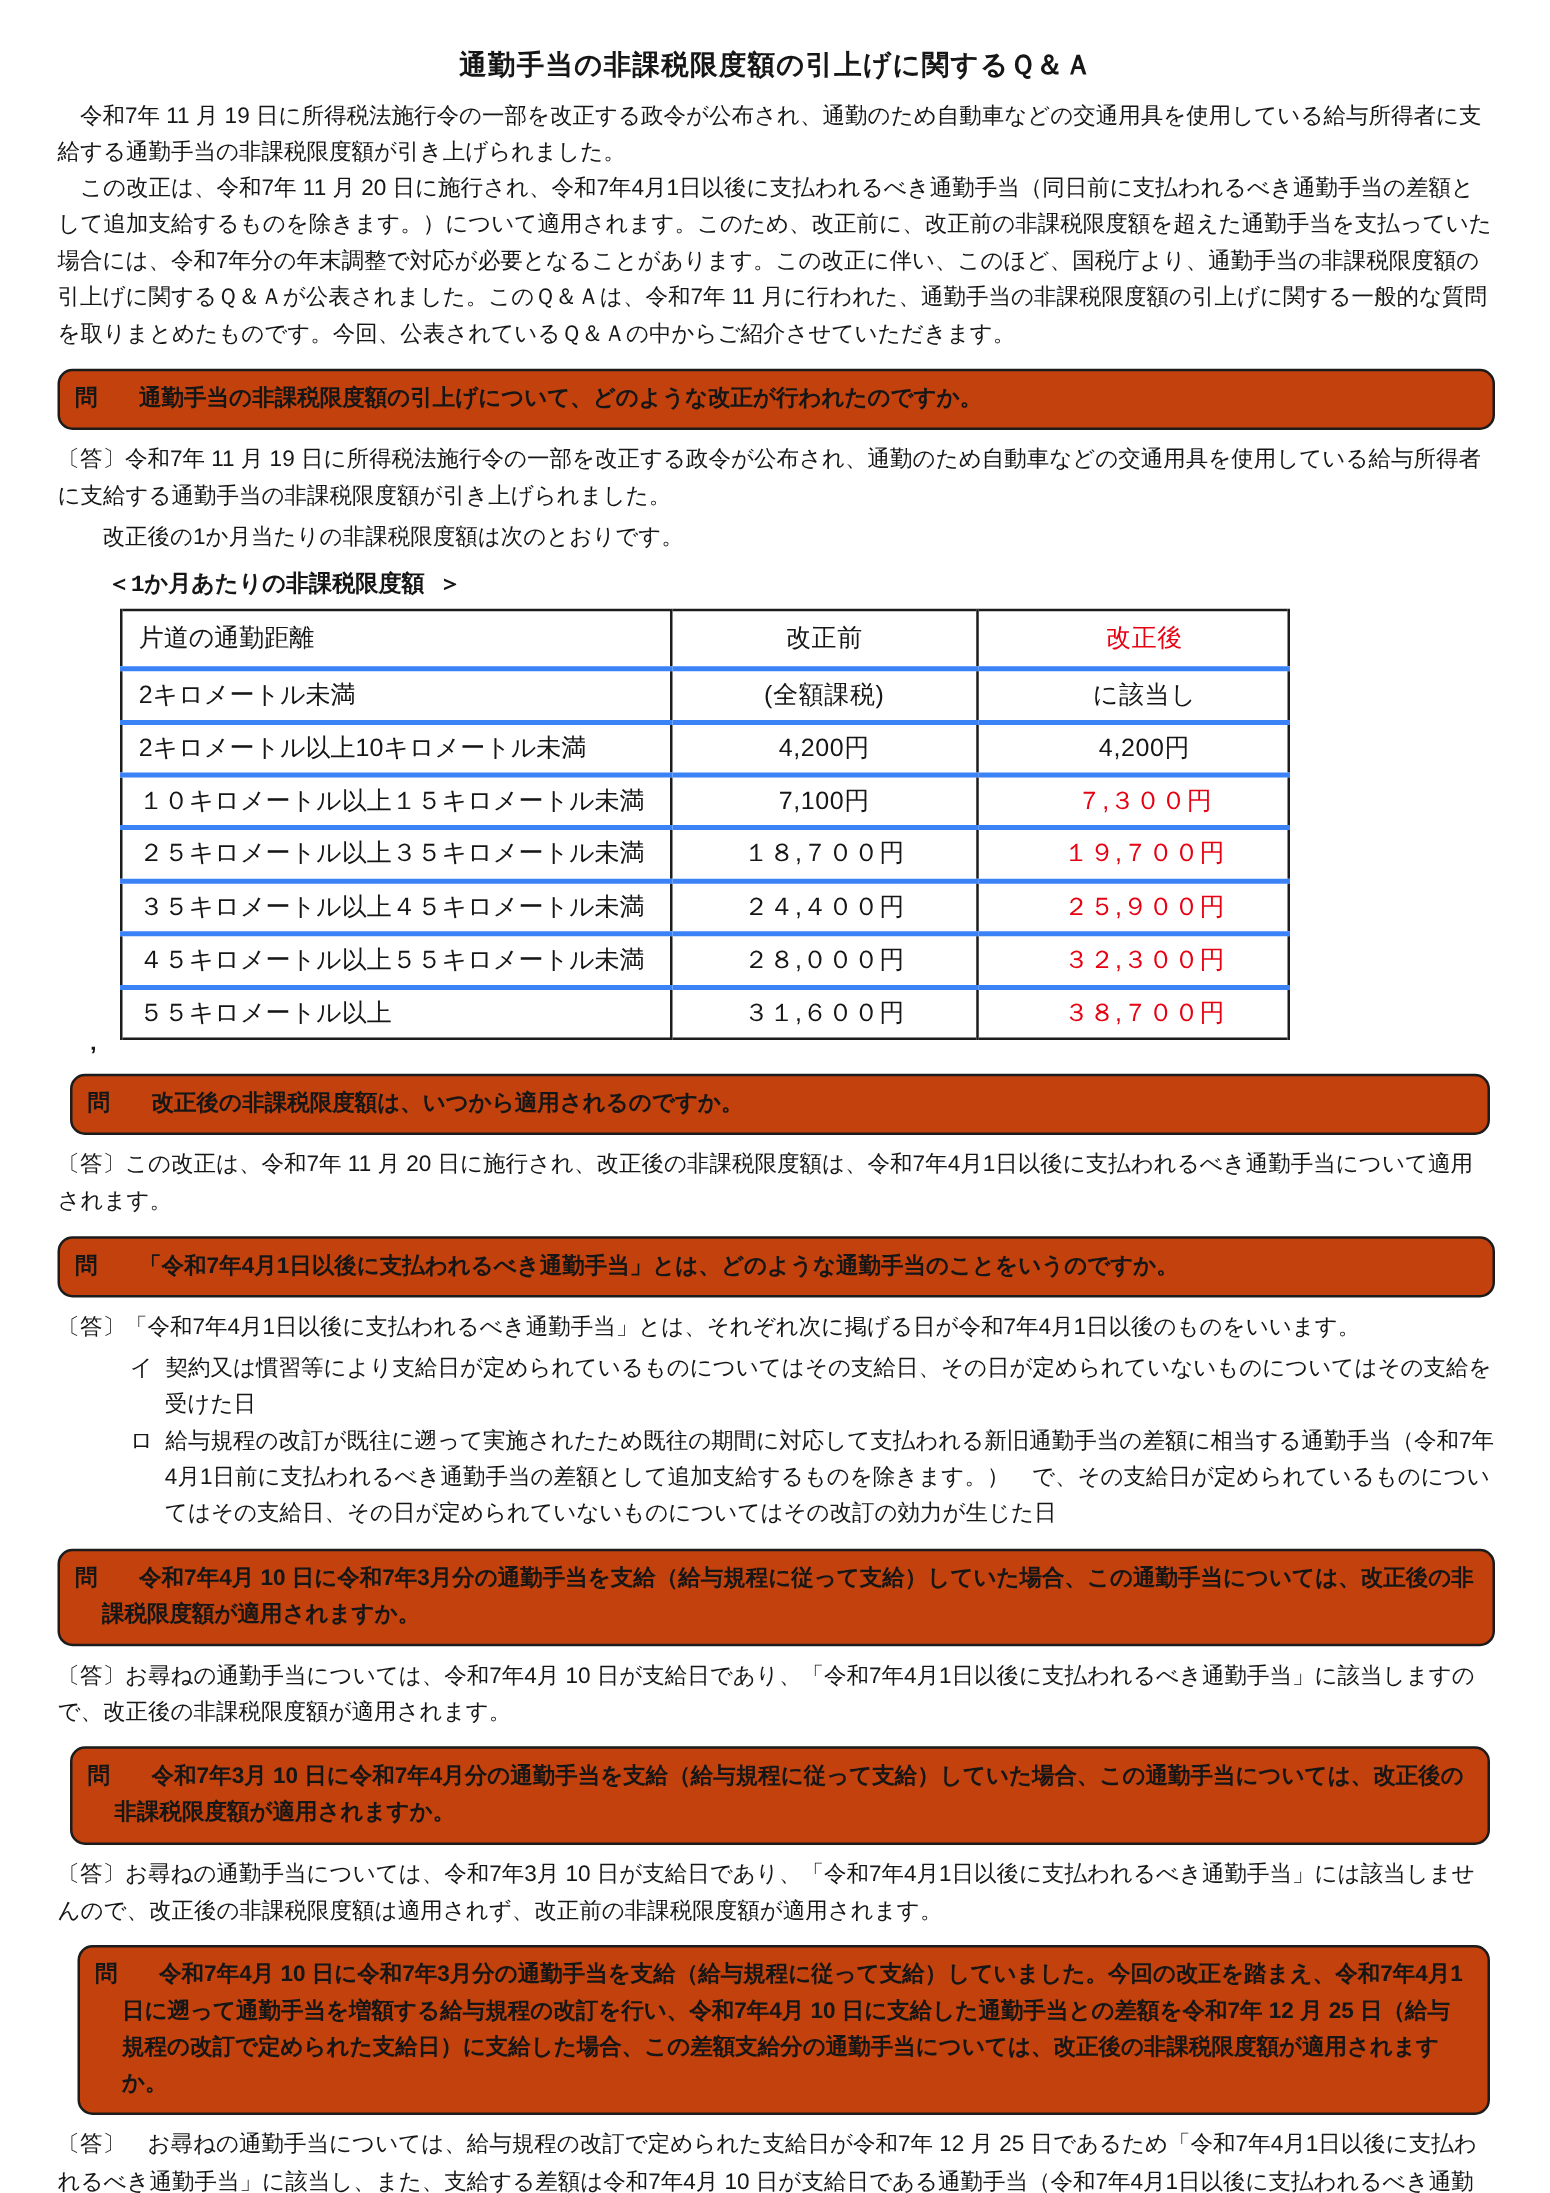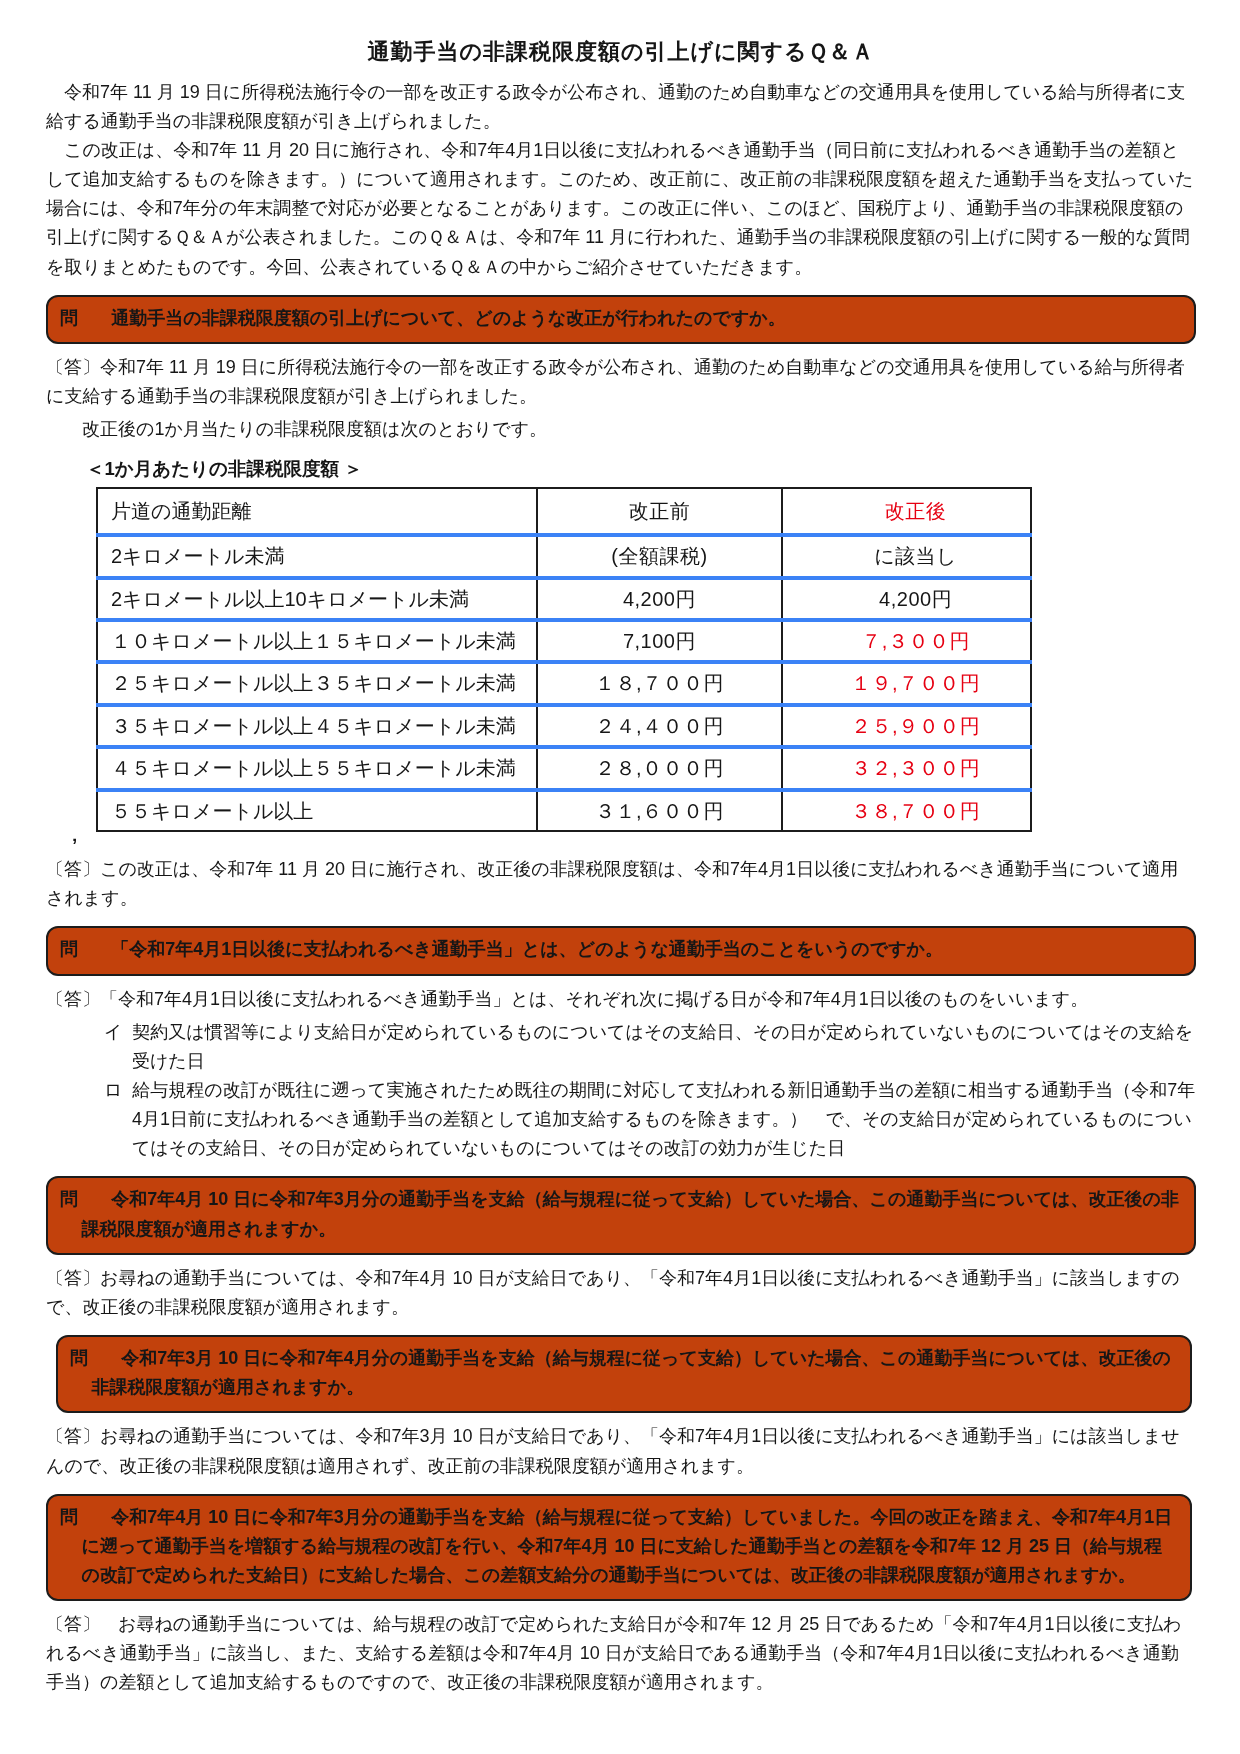--- a/index.html
+++ b/index.html
@@ -30,37 +30,38 @@
 
   .qbox {
     border: 2.5px solid #1c1c1c;
     border-radius: 12px;
     padding: 7px 14px 9px 12px;
     font-weight: bold;
     margin: 13px 0 9px 0;
     background: #c2410c;
   }
   .qbox.inset-sm { margin-left: 10px; margin-right: 4px; }
-  .qbox.inset-md { margin-right: 4px; }
+  .qbox.inset-md { margin-left: 16px; margin-right: 4px; }
   .q-text { padding-left: 1.2em; text-indent: -1.2em; }
   .q-label { margin-right: 1.85em; }
 
   .answer { margin-bottom: 4px; }
   .answer-block { margin-bottom: 10px; }
   .sub-item {
     margin-left: 58px;
     padding-left: 1.55em;
     text-indent: -1.55em;
   }
   .item-label { margin-right: 0.55em; }
 
   .table-caption {
     font-weight: bold;
     font-size: 18.5px;
     margin: 2px 0 3px 40px;
+    font-family: Liberation Mono, monospace;
   }
   table.limits {
     border-collapse: collapse;
     margin-left: 50px;
     width: 936px;
     border: 2px solid #1c1c1c;
     font-size: 20px;
   }
   .limits th, .limits td {
     border-top: 4px solid #3b82f6;
@@ -148,20 +149,23 @@
       <tr>
         <td class="col-dist">５５キロメートル以上</td>
         <td class="col-before">３１,６００円</td>
         <td class="col-after red">３８,７００円</td>
       </tr>
     </tbody>
   </table>
 
   <span class="stray">ʼ</span>
 
+  <div class="qbox inset-sm" style="margin-top:4px">
+    <p class="q-text"><span class="q-label">問</span><span>改正後の非課税限度額は、いつから適用されるのですか。</span></p>
+  </div>
   <div class="answer-block">
     <p class="answer">〔答〕この改正は、令和7年 11 月 20 日に施行され、改正後の非課税限度額は、令和7年4月1日以後に支払われるべき通勤手当について適用されます。</p>
   </div>
 
   <div class="qbox">
     <p class="q-text"><span class="q-label">問</span><span>「令和7年4月1日以後に支払われるべき通勤手当」とは、どのような通勤手当のことをいうのですか。</span></p>
   </div>
   <div class="answer-block">
     <p class="answer">〔答〕「令和7年4月1日以後に支払われるべき通勤手当」とは、それぞれ次に掲げる日が令和7年4月1日以後のものをいいます。</p>
     <p class="sub-item"><span class="item-label">イ</span><span>契約又は慣習等により支給日が定められているものについてはその支給日、その日が定められていないものについてはその支給を受けた日</span></p>

